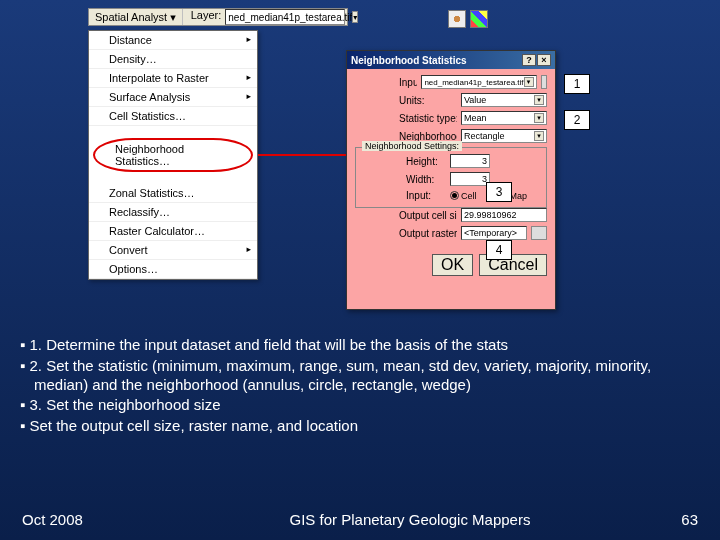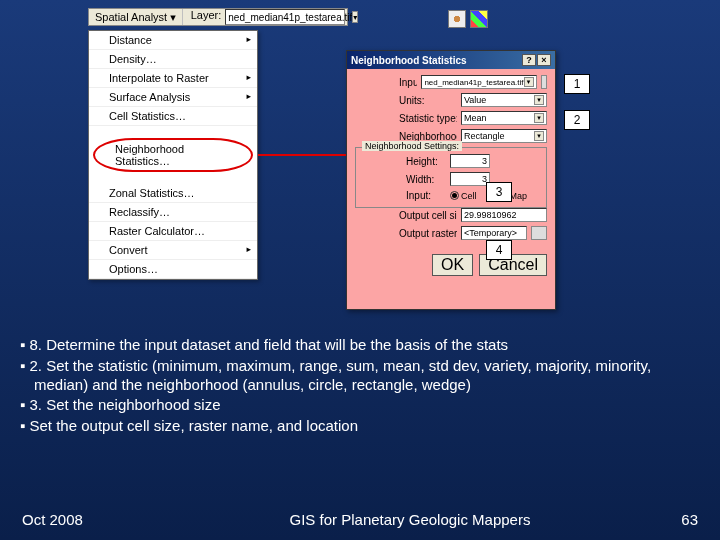--- a/index.html
+++ b/index.html
@@ -319,21 +319,21 @@
 
   <div class="callout" style="top:66px; left:476px">1</div>
   <div class="callout" style="top:102px; left:476px">2</div>
   <div class="callout" style="top:174px; left:398px">3</div>
   <div class="callout" style="top:232px; left:398px">4</div>
 
 </div>
 
 <div class="content">
   <ul>
-    <li>8. Determine the input dataset and field that will be the basis of the stats</li>
+    <li>1. Determine the input dataset and field that will be the basis of the stats</li>
     <li>2. Set the statistic (minimum, maximum, range, sum, mean, std dev, variety, majority, minority, median) and the neighborhood (annulus, circle, rectangle, wedge)</li>
     <li>3. Set the neighborhood size</li>
     <li>Set the output cell size, raster name, and location</li>
   </ul>
 </div>
 
 <div class="footer">
   <div class="date">Oct 2008</div>
   <div class="title">GIS for Planetary Geologic Mappers</div>
   <div class="pg">63</div>

